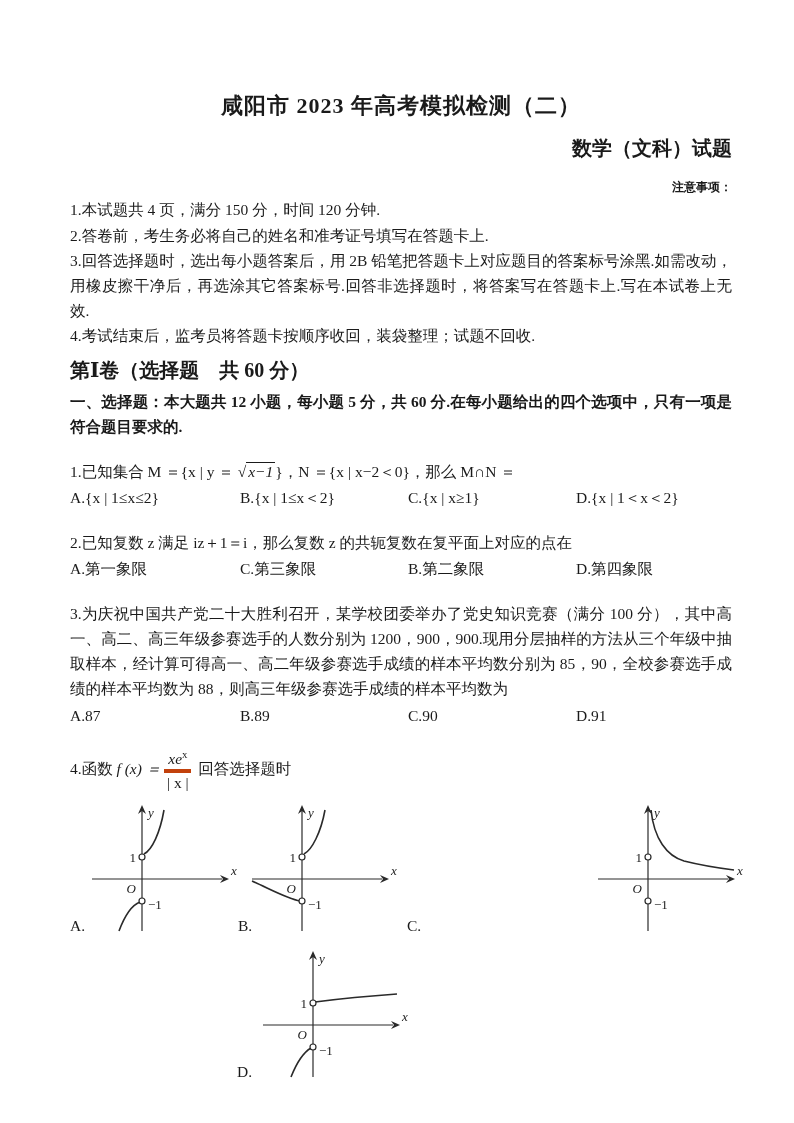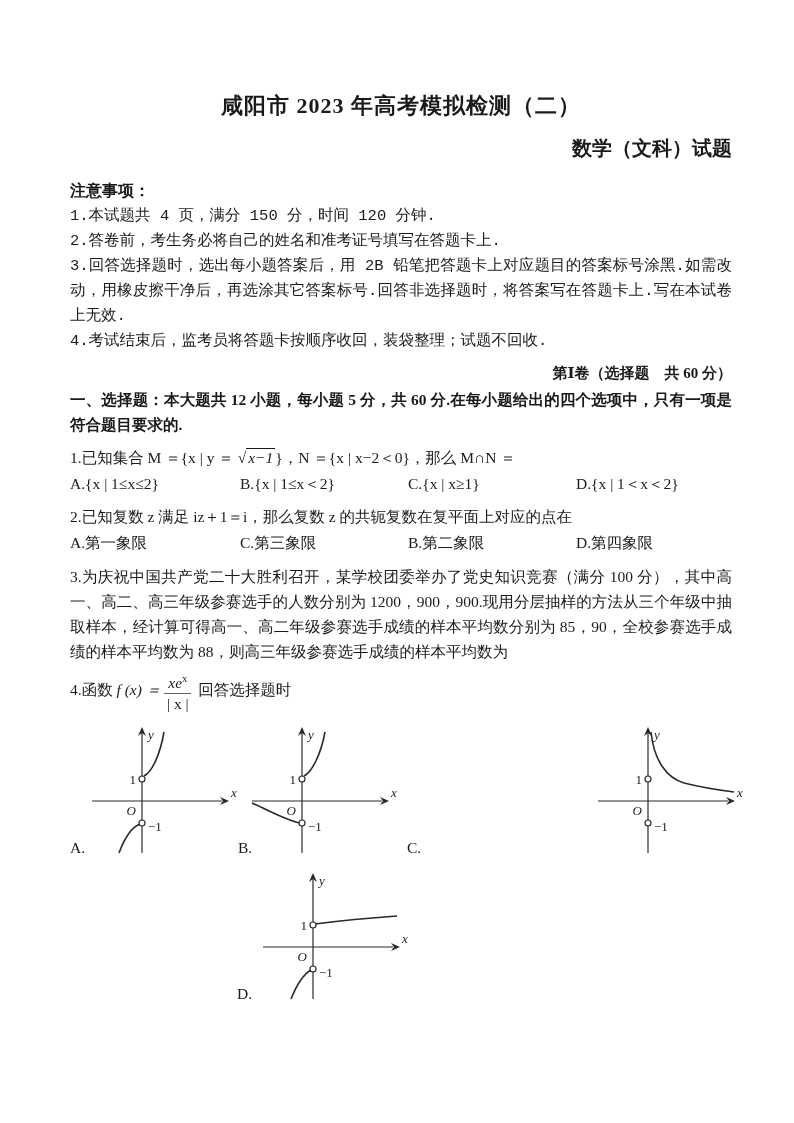--- a/index.html
+++ b/index.html
@@ -6,32 +6,32 @@
   html,body { background:#ffffff; }
   body {
     width:794px; height:1123px; margin:0 auto;
     font-family:"Liberation Serif","DejaVu Serif",serif;
     color:#1a1a1a; font-size:15.5px; line-height:1.62;
     overflow:hidden;
   }
   .sheet { width:794px; height:1053px; padding:88px 62px 40px 70px; position:relative; }
   .doc-title { text-align:center; font-size:22px; font-weight:bold; letter-spacing:1px; margin-bottom:8px; }
   .doc-subtitle { text-align:right; font-size:20px; font-weight:bold; margin-bottom:14px; }
-  .notice-heading { font-weight:bold; font-size:16px; }
-  .notice p.item { text-align:justify;font-family:Liberation Mono, monospace; }
-  .section-title { text-align:right; font-weight:bold; font-size:15px; margin-top:6px; }
+  .notice-heading { font-weight:bold; font-size:12px;text-align:right; }
+  .notice p.item { text-align:justify; }
+  .section-title { text-align:left; font-weight:bold; font-size:20px; margin-top:6px; }
   .section-intro { font-weight:bold; text-align:justify; margin-top:2px; }
-  .stem { margin-top:8px; text-align:justify; }
+  .stem { margin-top:20px; text-align:justify; }
   .opts { display:grid; grid-template-columns:170px 168px 168px 1fr; margin-top:1px; }
   .opt { white-space:nowrap; }
   .math i { }
   .sqrt-sign { font-style:normal; }
   .radicand { border-top:1px solid #1a1a1a; padding:0 2px; font-style:italic; }
   .frac { display:inline-block; vertical-align:-14px; text-align:center; line-height:1.15; margin:0 3px; }
-  .frac .num { display:block; border-bottom:1px solid #c2410c; padding:0 4px 1px;text-align:right; }
+  .frac .num { display:block; border-bottom:4px solid #c2410c; padding:0 4px 1px;text-align:right; }
   .frac .den { display:block; padding-top:1px; }
   sup { font-size:0.7em; }
   .graphs-wrap { position:relative; height:292px; margin-top:10px; }
   .gpos { position:absolute; }
   .opt-letter { position:absolute; font-size:15.5px; }
   svg text { font-size:13px; font-family:"Liberation Serif",serif; fill:#222; }
   svg .it { font-style:italic; }
   .ax { stroke:#2a2a2a; stroke-width:1.2; }
   .curve { fill:none; stroke:#2a2a2a; stroke-width:1.6; }
   .oc { fill:#ffffff; stroke:#2a2a2a; stroke-width:1.2; }
@@ -68,20 +68,26 @@
 
   <p class="stem">2.已知复数 z 满足 iz＋1＝i，那么复数 z 的共轭复数在复平面上对应的点在</p>
   <div class="opts">
     <div class="opt"><span>A.</span><span>第一象限</span></div>
     <div class="opt"><span>C.</span><span>第三象限</span></div>
     <div class="opt"><span>B.</span><span>第二象限</span></div>
     <div class="opt"><span>D.</span><span>第四象限</span></div>
   </div>
 
   <p class="stem">3.为庆祝中国共产党二十大胜利召开，某学校团委举办了党史知识竞赛（满分 100 分），其中高一、高二、高三年级参赛选手的人数分别为 1200，900，900.现用分层抽样的方法从三个年级中抽取样本，经计算可得高一、高二年级参赛选手成绩的样本平均数分别为 85，90，全校参赛选手成绩的样本平均数为 88，则高三年级参赛选手成绩的样本平均数为</p>
+  <div class="opts">
+    <div class="opt"><span>A.</span><span>87</span></div>
+    <div class="opt"><span>B.</span><span>89</span></div>
+    <div class="opt"><span>C.</span><span>90</span></div>
+    <div class="opt"><span>D.</span><span>91</span></div>
+  </div>
 
   <p class="stem math">
     <span>4.函数 </span><i>f (x) ＝</i><span class="frac"><span class="num"><i>xe</i><sup>x</sup></span><span class="den">| x |</span></span><span> 回答选择题时</span>
   </p>
 
   <div class="graphs-wrap">
 
     <svg class="gpos" style="left:12px; top:0;" width="160" height="135" viewBox="0 0 160 135">
       <line class="ax" x1="60" y1="130" x2="60" y2="8"></line>
       <path class="arr" d="M60 4 l-4 9 l4 -3 l4 3 z"></path>

